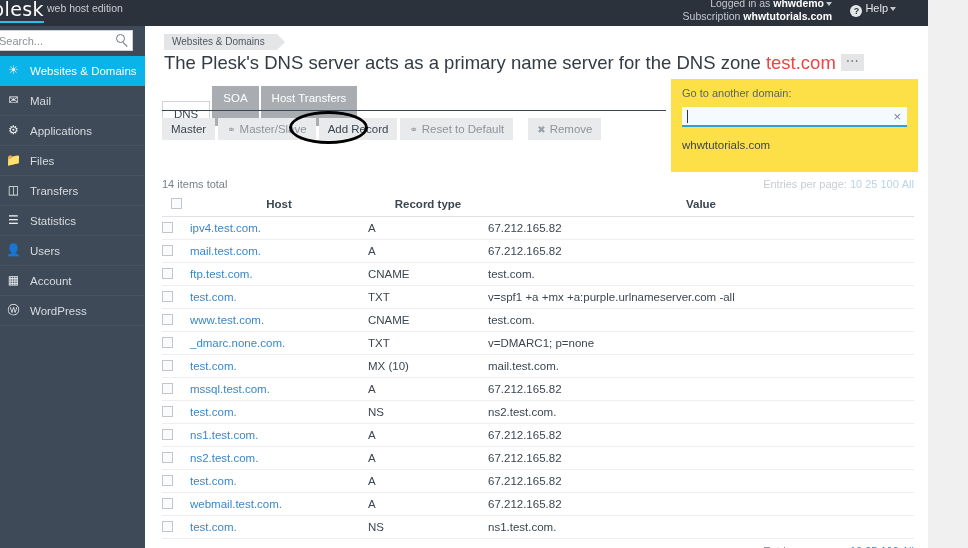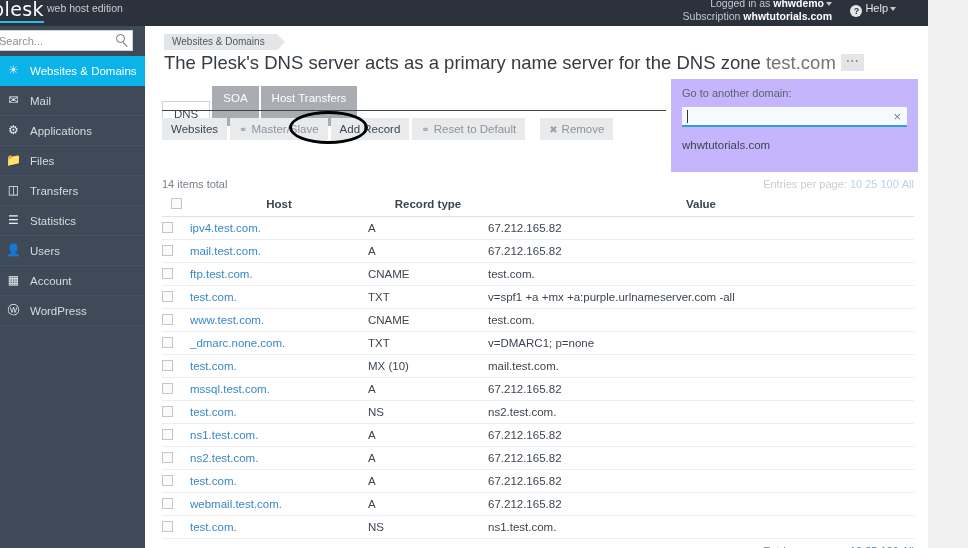--- a/index.html
+++ b/index.html
@@ -90,21 +90,21 @@
   }
   .breadcrumb::after {
     content: ""; position: absolute; right: -8px; top: 0;
     border-top: 8px solid transparent; border-bottom: 8px solid transparent;
     border-left: 8px solid #e4e5e7;
   }
   .page-title {
     position: absolute; left: 19px; top: 26px; width: 760px;
     font-size: 18.5px; color: #333b43; font-weight: normal; white-space: nowrap;
   }
-  .page-title .zone { color: #737373; margin-top: 45px; }
+  .page-title .zone { color: #ef4444; margin-top: 45px; }
   .dots-btn {
     display: inline-block; background: #e4e5e7; color: #5b646e;
     font-size: 13px; line-height: 11px; padding: 1px 5px 5px;
     vertical-align: 4px; margin-left: 5px; cursor: pointer;
   }
 
   
   .tabs { position: absolute; left: 17px; top: 60px; }
   .tab {
     display: inline-block; height: 40px; line-height: 24px;
@@ -181,21 +181,21 @@
   
   .entries-ghost {
     position: absolute; right: 14px; top: 152px;
     font-size: 11px; color: #c7ccd1; z-index: 1;
   }
   .entries-ghost a { color: #b9d3ea; text-decoration: none; margin-left: 3px; }
 
   
   .domain-popup {
     position: absolute; left: 671px; top: 79px; width: 247px; height: 93px;
-    background: #c4b5fd; z-index: 30;
+    background: #fde047; z-index: 30;
   }
   .dp-label {
     position: absolute; left: 11px; top: 8px;
     font-size: 11px; color: #5c646d;
   }
   .dp-inputwrap {
     position: absolute; left: 11px; top: 28px; width: 225px; height: 20px;
     background: #f4fafd; border-bottom: 2px solid #2f9fd8;
   }
   .dp-input {
@@ -292,21 +292,21 @@
       <span>The Plesk's DNS server acts as a primary name server for the DNS zone</span>
       <span class="zone">test.com</span><span class="dots-btn">⋯</span>
     </div>
 
     <div class="tabs">
       <span class="tab active">DNS</span><span class="tab">SOA</span><span class="tab">Host Transfers</span>
     </div>
     <div class="tabs-rule"></div>
 
     <div class="toolbar">
-      <span class="tb-btn"><span>Websites</span></span><span class="tb-btn dim"><span class="ico">⚭</span><span>Master/Slave</span></span><span class="tb-btn"><span>Add Record</span></span><span class="tb-btn dim"><span class="ico">⚭</span><span>Reset to Default</span></span><span class="tb-gap"></span><span class="tb-btn dim"><span class="ico">✖</span><span>Remove</span></span>
+      <span class="tb-btn"><span>Master</span></span><span class="tb-btn dim"><span class="ico">⚭</span><span>Master/Slave</span></span><span class="tb-btn"><span>Add Record</span></span><span class="tb-btn dim"><span class="ico">⚭</span><span>Reset to Default</span></span><span class="tb-gap"></span><span class="tb-btn dim"><span class="ico">✖</span><span>Remove</span></span>
     </div>
 
     <div class="items-total-top">14 items total</div>
 
     <div class="entries-ghost">
       <span>Entries per page:</span><a>10</a><a>25</a><a>100</a><a>All</a>
     </div>
 
     <table class="dns-table">
       <thead>

